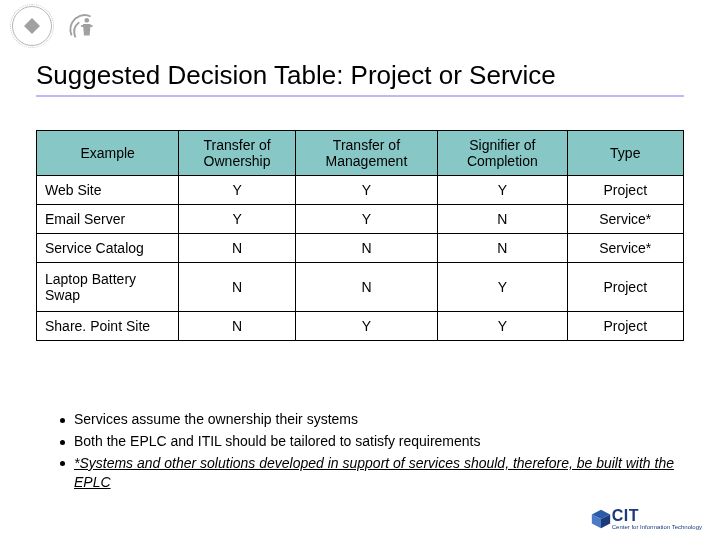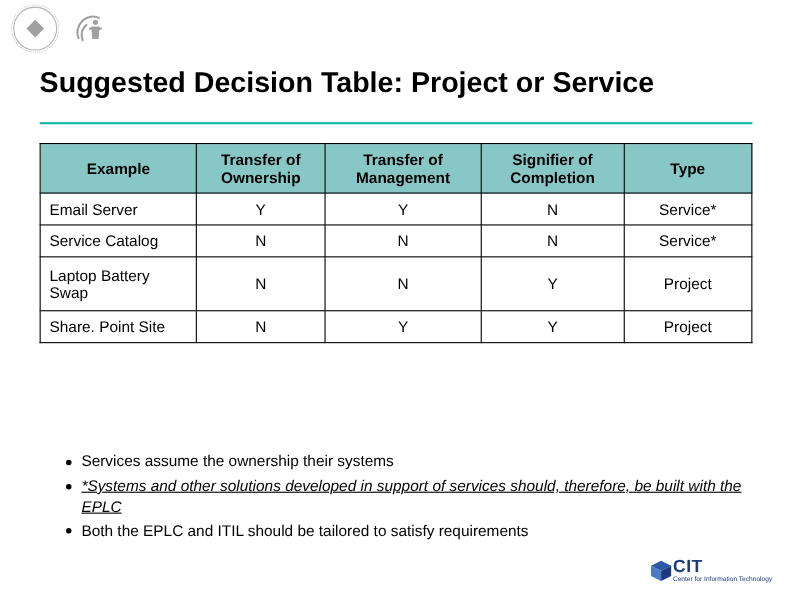--- a/index.html
+++ b/index.html
@@ -47,44 +47,44 @@
     display: flex;
     align-items: center;
     justify-content: center;
   }
   .title {
     position: absolute;
     top: 60px;
     left: 36px;
     right: 36px;
     font-size: 26px;
-    font-weight: 700;
-    border-bottom: 2px solid #14b8a6;
-    padding-bottom: 20px;
+    font-weight: 400;
+    border-bottom: 2px solid #c4b5fd;
+    padding-bottom: 4px;
   }
   .table-wrap {
     position: absolute;
     top: 130px;
     left: 36px;
     right: 36px;
   }
   table {
     width: 100%;
     border-collapse: collapse;
     table-layout: fixed;
   }
   th, td {
     border: 1px solid #000;
     font-size: 14px;
     padding: 6px 8px;
     vertical-align: middle;
   }
   th {
     background: #87c8c7;
-    font-weight: bold;
+    font-weight: normal;
     text-align: center;
   }
   th.example-head {
     text-align: center;
   }
   td.example-cell {
     text-align: left;
   }
   td.val-cell {
     text-align: center;
@@ -193,20 +193,27 @@
       <tr>
         <th class="example-head">Example</th>
         <th>Transfer of Ownership</th>
         <th>Transfer of Management</th>
         <th>Signifier of Completion</th>
         <th>Type</th>
       </tr>
     </thead>
     <tbody id="table-body">
         <tr>
+          <td class="example-cell">Web Site</td>
+          <td class="val-cell">Y</td>
+          <td class="val-cell">Y</td>
+          <td class="val-cell">Y</td>
+          <td class="val-cell">Project</td>
+        </tr>
+        <tr>
           <td class="example-cell">Email Server</td>
           <td class="val-cell">Y</td>
           <td class="val-cell">Y</td>
           <td class="val-cell">N</td>
           <td class="val-cell">Service*</td>
         </tr>
         <tr>
           <td class="example-cell">Service Catalog</td>
           <td class="val-cell">N</td>
           <td class="val-cell">N</td>
@@ -227,22 +234,22 @@
           <td class="val-cell">Y</td>
           <td class="val-cell">Project</td>
         </tr>
       </tbody>
   </table>
 </div>
 
 <div class="bullets">
   <ul>
     <li><span>Services assume the ownership their systems</span></li>
+    <li><span>Both the EPLC and ITIL should be tailored to satisfy requirements</span></li>
     <li><span class="bullet-italic">*Systems and other solutions developed in support of services should, therefore, be built with the EPLC</span></li>
-    <li><span>Both the EPLC and ITIL should be tailored to satisfy requirements</span></li>
   </ul>
 </div>
 
 <div class="cit-logo">
   <svg class="cit-cube" viewBox="0 0 24 24">
     <polygon points="12,2 22,7 12,12 2,7" fill="#2a5aa8"></polygon>
     <polygon points="2,7 12,12 12,22 2,17" fill="#4a7ac8"></polygon>
     <polygon points="22,7 12,12 12,22 22,17" fill="#1a3a7a"></polygon>
   </svg>
   <div class="cit-text">

